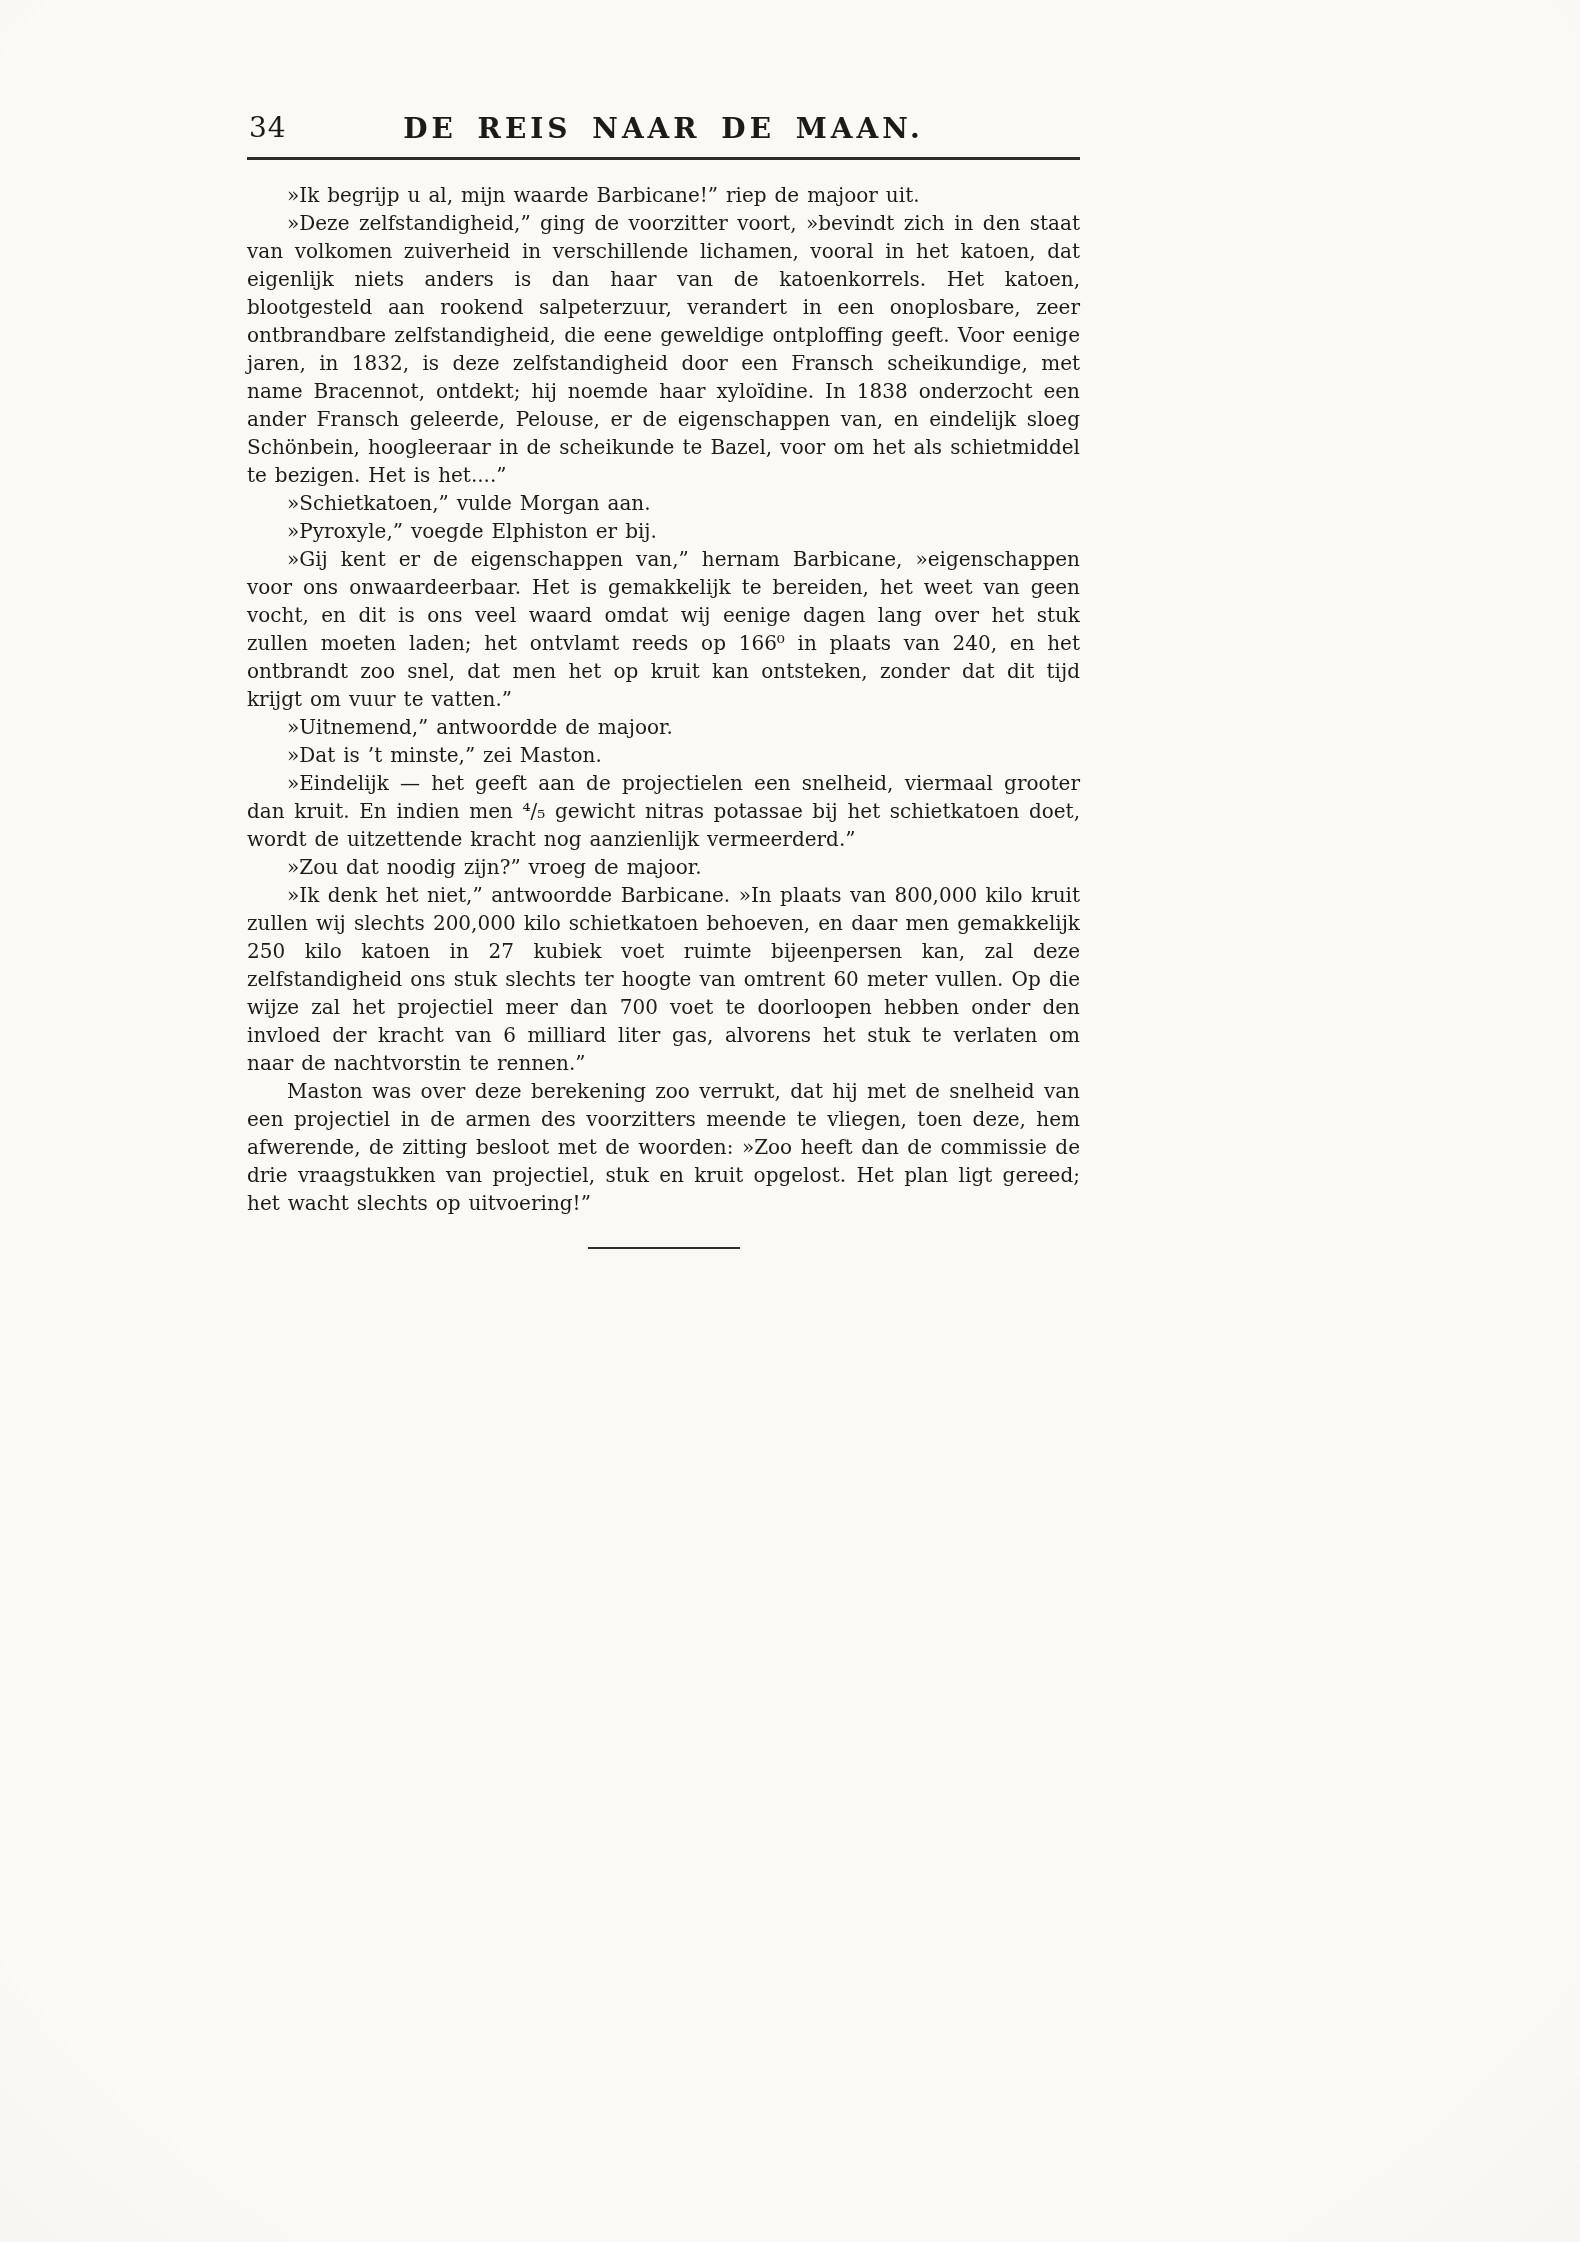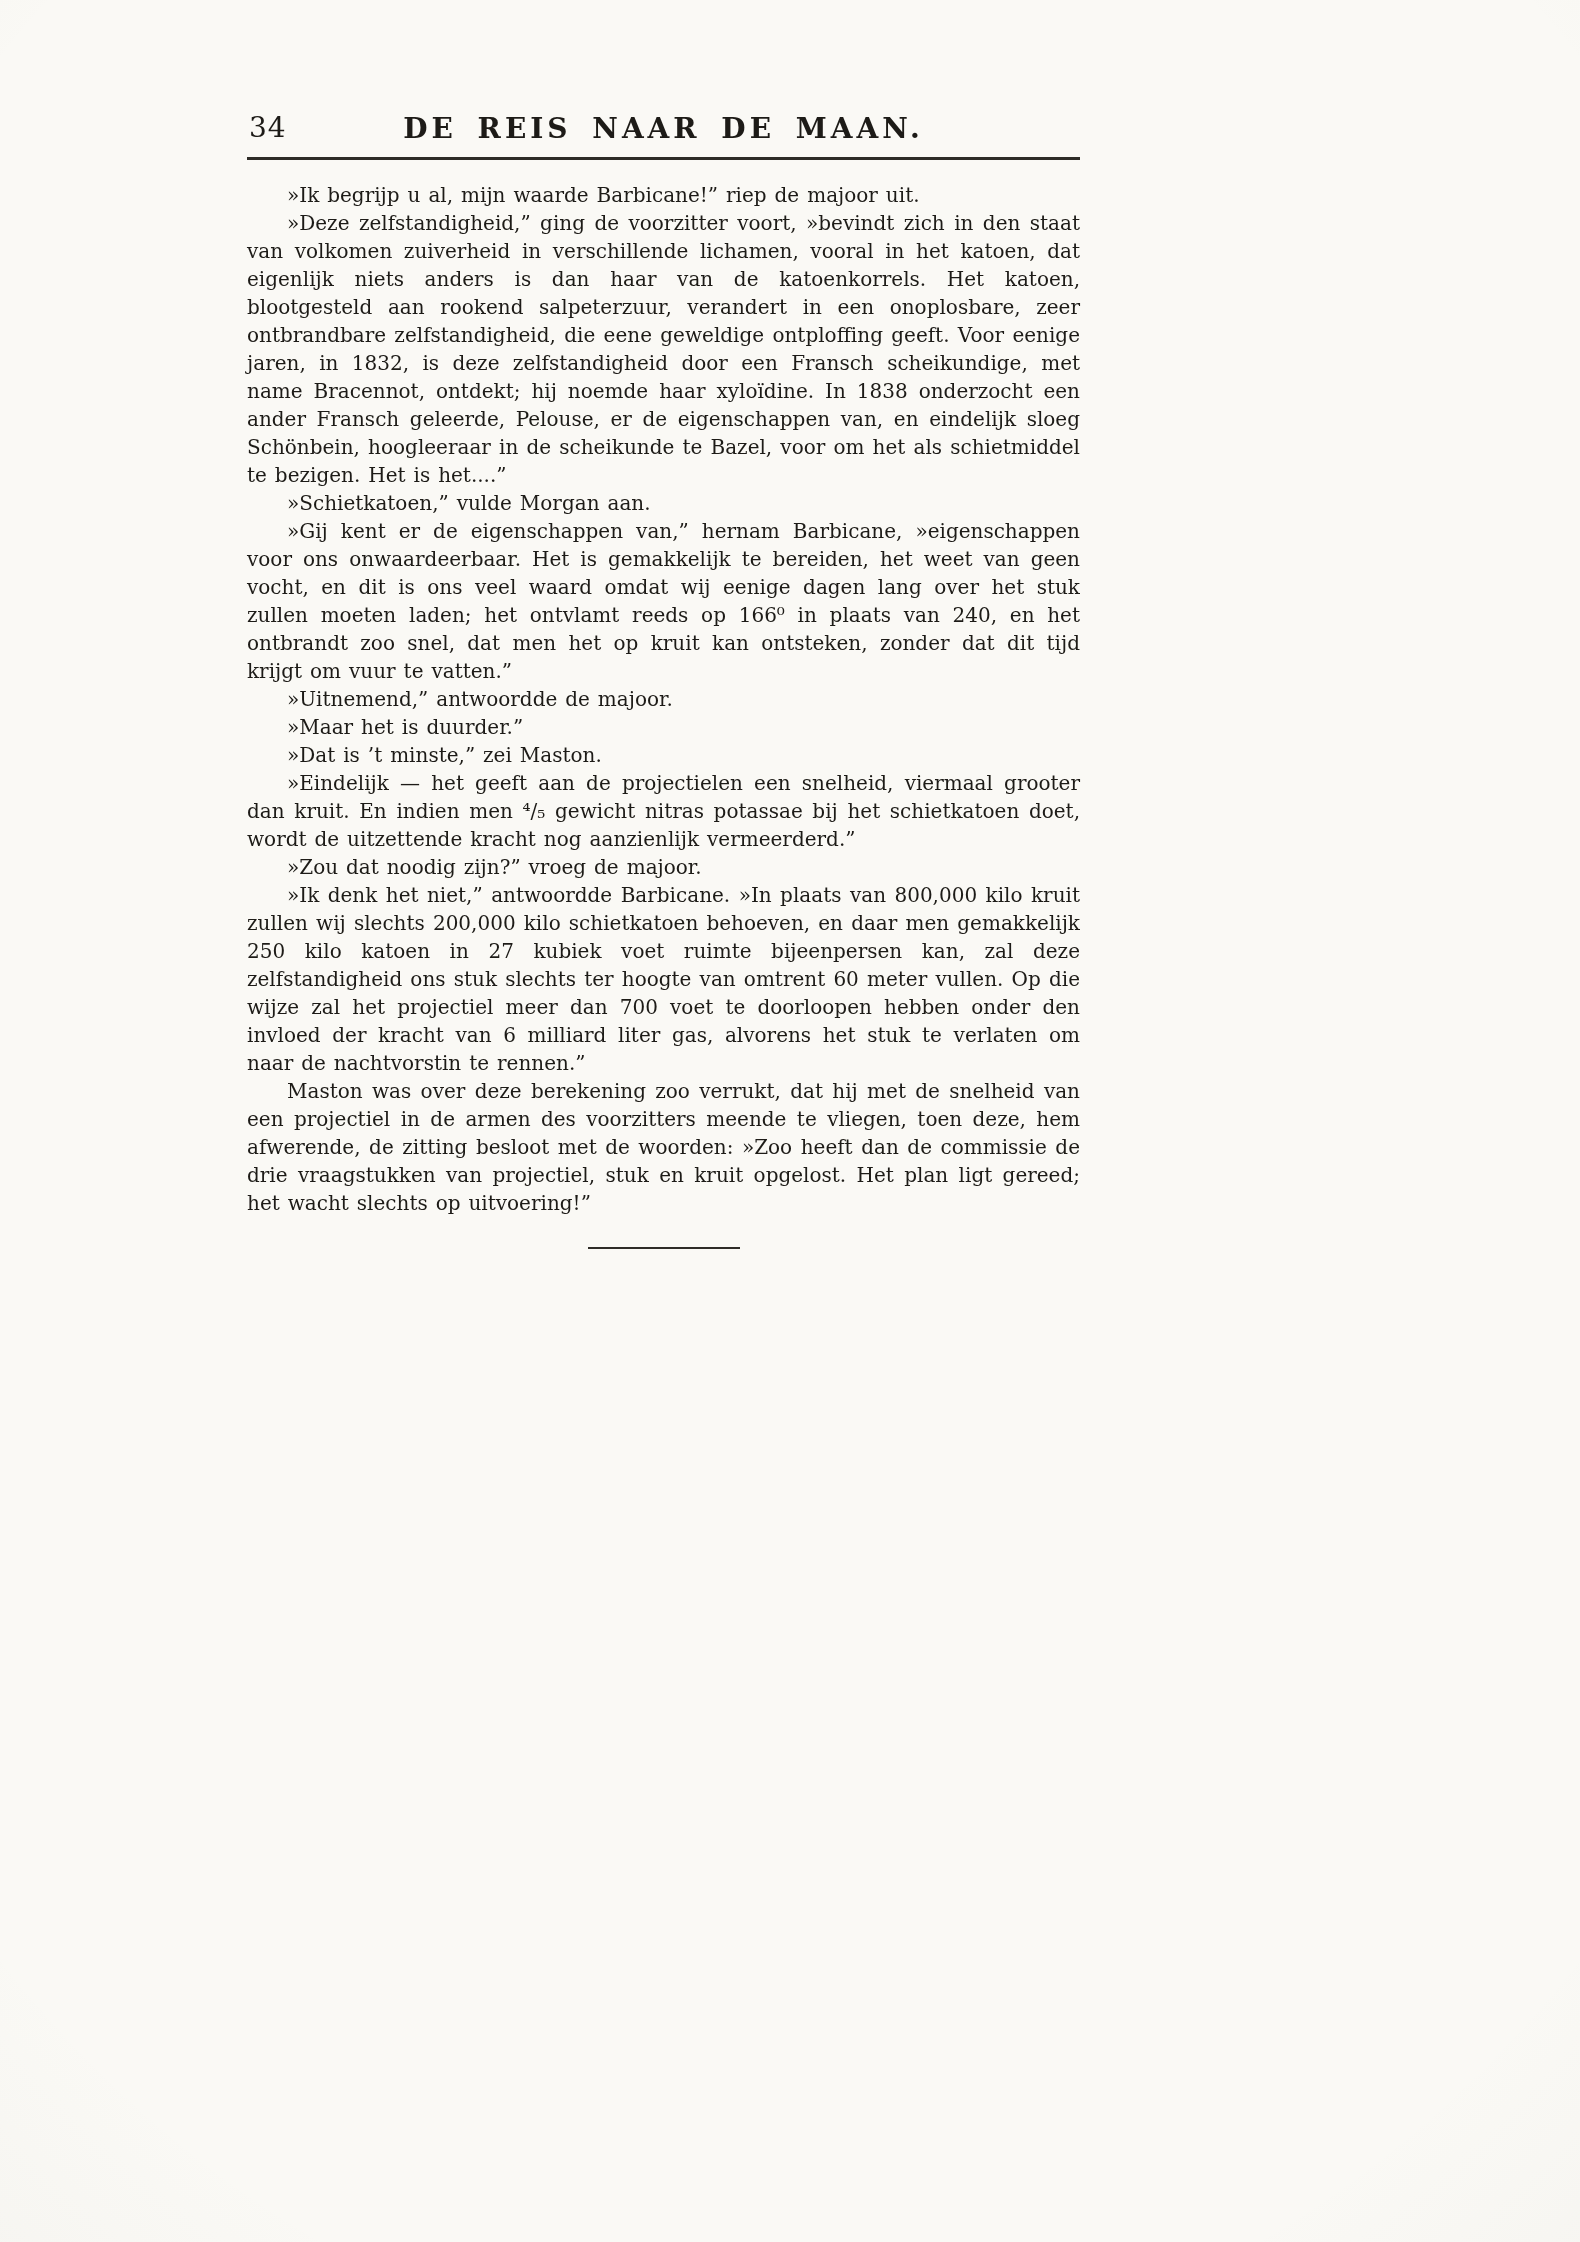--- a/index.html
+++ b/index.html
@@ -82,23 +82,23 @@
   <div class="content">
     <div class="header">
       <span class="page-number">34</span>
       <span class="header-title">DE REIS NAAR DE MAAN.</span>
     </div>
     <div class="header-rule"></div>
     <div class="body-text">
         <p>»Ik begrijp u al, mijn waarde Barbicane!” riep de majoor uit.</p>
         <p>»Deze zelfstandigheid,” ging de voorzitter voort, »bevindt zich in den staat van volkomen zuiverheid in verschillende lichamen, vooral in het katoen, dat eigenlijk niets anders is dan haar van de katoenkorrels. Het katoen, blootgesteld aan rookend salpeterzuur, verandert in een onoplosbare, zeer ontbrandbare zelfstandigheid, die eene geweldige ontploffing geeft. Voor eenige jaren, in 1832, is deze zelfstandigheid door een Fransch scheikundige, met name Bracennot, ontdekt; hij noemde haar xyloïdine. In 1838 onderzocht een ander Fransch geleerde, Pelouse, er de eigenschappen van, en eindelijk sloeg Schönbein, hoogleeraar in de scheikunde te Bazel, voor om het als schietmiddel te bezigen. Het is het....”</p>
         <p>»Schietkatoen,” vulde Morgan aan.</p>
+        <p>»Pyroxyle,” voegde Elphiston er bij.</p>
         <p>»Gij kent er de eigenschappen van,” hernam Barbicane, »eigenschappen voor ons onwaardeerbaar. Het is gemakkelijk te bereiden, het weet van geen vocht, en dit is ons veel waard omdat wij eenige dagen lang over het stuk zullen moeten laden; het ontvlamt reeds op 166⁰ in plaats van 240, en het ontbrandt zoo snel, dat men het op kruit kan ontsteken, zonder dat dit tijd krijgt om vuur te vatten.”</p>
         <p>»Uitnemend,” antwoordde de majoor.</p>
-        <p>»Maar het is duurder.”</p>
         <p>»Dat is ’t minste,” zei Maston.</p>
         <p>»Eindelijk — het geeft aan de projectielen een snelheid, viermaal grooter dan kruit. En indien men ⁴/₅ gewicht nitras potassae bij het schietkatoen doet, wordt de uitzettende kracht nog aanzienlijk vermeerderd.”</p>
         <p>»Zou dat noodig zijn?” vroeg de majoor.</p>
         <p>»Ik denk het niet,” antwoordde Barbicane. »In plaats van 800,000 kilo kruit zullen wij slechts 200,000 kilo schietkatoen behoeven, en daar men gemakkelijk 250 kilo katoen in 27 kubiek voet ruimte bijeenpersen kan, zal deze zelfstandigheid ons stuk slechts ter hoogte van omtrent 60 meter vullen. Op die wijze zal het projectiel meer dan 700 voet te doorloopen hebben onder den invloed der kracht van 6 milliard liter gas, alvorens het stuk te verlaten om naar de nachtvorstin te rennen.”</p>
         <p>Maston was over deze berekening zoo verrukt, dat hij met de snelheid van een projectiel in de armen des voorzitters meende te vliegen, toen deze, hem afwerende, de zitting besloot met de woorden: »Zoo heeft dan de commissie de drie vraagstukken van projectiel, stuk en kruit opgelost. Het plan ligt gereed; het wacht slechts op uitvoering!”</p>
       </div>
     <div class="end-rule"></div>
   </div>
 </div>
 

